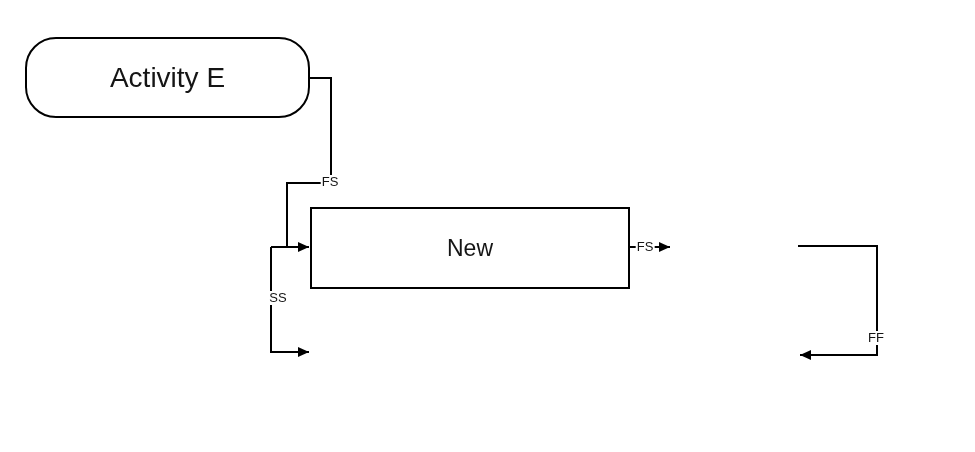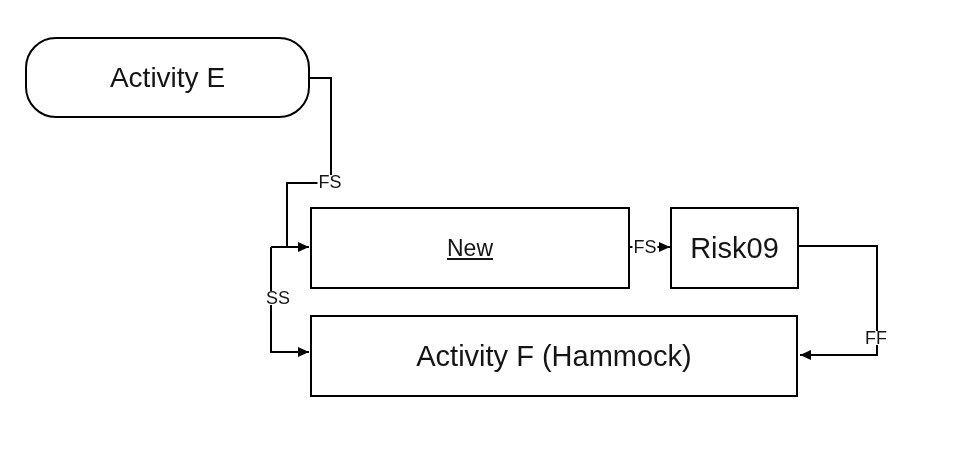--- a/index.html
+++ b/index.html
@@ -28,29 +28,29 @@
     border: 2px solid #000000;
     background: #ffffff;
     color: #151515;
     display: flex;
     flex-direction: column;
     align-items: center;
     justify-content: center;
     text-align: center;
   }
   .node-activity-e   { left: 25px;  top: 37px;  width: 285px; height: 81px; font-size: 28px; border-radius: 31px; }
-  .node-new-activity-f { left: 310px; top: 207px; width: 320px; height: 82px; font-size: 23px; line-height: 29px; text-decoration: underline; }
+  .node-new-activity-f { left: 310px; top: 207px; width: 320px; height: 82px; font-size: 23px; line-height: 29px; }
   .node-risk09       { left: 670px; top: 207px; width: 129px; height: 82px; font-size: 29px; }
   .node-hammock      { left: 310px; top: 315px; width: 488px; height: 82px; font-size: 29px; }
   .wire-label {
     position: absolute;
     transform: translate(-50%, -50%);
     background: #ffffff;
     color: #151515;
-    font-size: 18px;
+    font-size: 13px;
     line-height: 14px;
     padding: 0 1px;
     white-space: nowrap;
   }
   .label-fs-e   { left: 330px; top: 182px; }
   .label-ss     { left: 278px; top: 298px; }
   .label-fs-mid { left: 645px; top: 247px; }
   .label-ff     { left: 876px; top: 299px; margin-top: 39px; }
 </style>
 </head>
@@ -76,26 +76,20 @@
   </svg>
 
   <div class="node node-activity-e">
     <span>Activity E</span>
   </div>
 
   <div class="node node-new-activity-f">
     <span>New</span>
   </div>
 
-  <div class="node node-risk09">
-    <span>Risk09</span>
-  </div>
 
-  <div class="node node-hammock">
-    <span>Activity F (Hammock)</span>
-  </div>
 
   <span class="wire-label label-fs-e">FS</span>
   <span class="wire-label label-ss">SS</span>
   <span class="wire-label label-fs-mid">FS</span>
   <span class="wire-label label-ff">FF</span>
 
 </div>
 
 </body></html>

